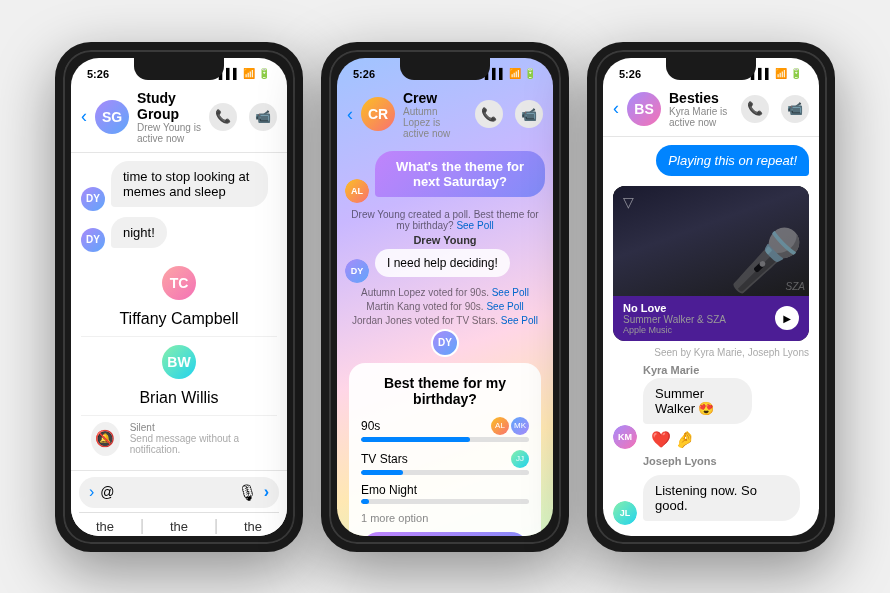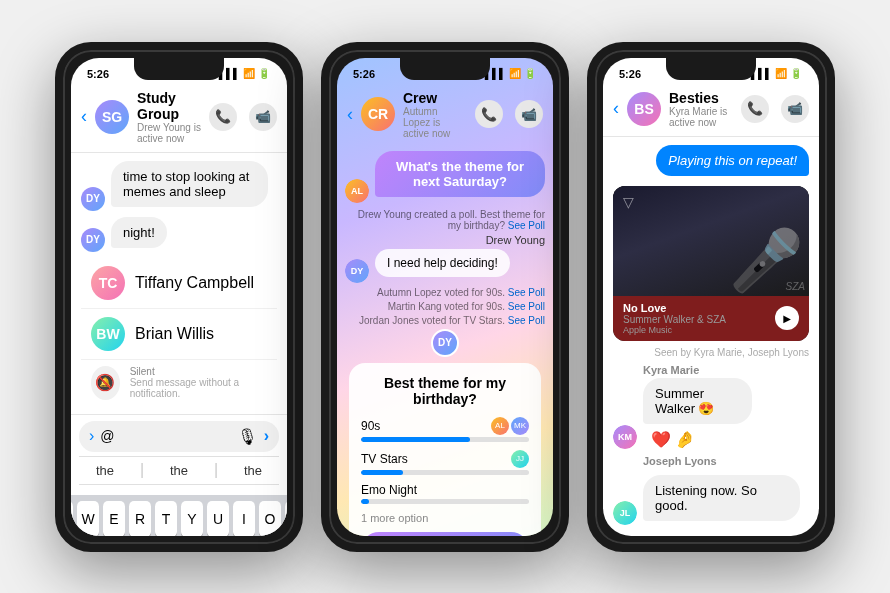--- a/index.html
+++ b/index.html
@@ -205,20 +205,21 @@
       flex-shrink: 0;
       overflow: hidden;
     }
 
     .contact-list-item {
       display: flex;
       align-items: center;
       gap: 10px;
       padding: 8px 10px;
       border-bottom: 1px solid #f0f0f0;
+      flex-direction: column;
     }
 
     .contact-name { font-size: 16px; font-weight: 500; color: #000; }
 
     
     .silent-item {
       display: flex;
       align-items: center;
       gap: 10px;
       padding: 6px 10px;
@@ -341,21 +342,21 @@
       display: inline-block;
       max-width: 90%;
       text-align: center;
       margin-bottom: 6px;
       border-bottom-left-radius: 4px;
     }
 
     .event-text {
       font-size: 10px;
       color: rgba(0,0,0,0.55);
-      text-align: right;
+      text-align: center;
       margin: 3px 0;
     }
 
     .event-link {
       color: #0066cc;
       font-size: 10px;
     }
 
     .vote-card {
       background: rgba(255,255,255,0.92);
@@ -445,21 +446,21 @@
       overflow: hidden;
       margin: 6px 0;
       width: 100%;
     }
 
     .music-info-row {
       display: flex;
       align-items: center;
       justify-content: space-between;
       padding: 6px 10px;
-      background: #7f1d1d;
+      background: #4c1d95;
     }
 
     .music-title { font-size: 11px; font-weight: 700; color: #fff; }
     .music-artist { font-size: 10px; color: #999; }
     .music-source { font-size: 9px; color: #999; }
 
     .play-btn {
       width: 24px;
       height: 24px;
       background: #fff;
@@ -672,21 +673,21 @@
         <div class="msg-row received">
           <div class="small-avatar">
             <div class="avatar-img" style="width:24px;height:24px;font-size:9px;background:linear-gradient(135deg,#fbbf24,#f87171);border-radius:50%;">AL</div>
           </div>
           <div class="crew-gradient-bubble">What's the theme for next Saturday?</div>
         </div>
 
         <div class="event-text">
           Drew Young created a poll. Best theme for my birthday? <span class="event-link">See Poll</span>
         </div>
-        <div class="event-text" style="font-weight:400;color:#333;font-size:11px;">Drew Young</div>
+        <div class="event-text" style="font-weight:700;color:#333;font-size:11px;">Drew Young</div>
 
         <div class="drew-row">
           <div class="small-avatar">
             <div class="avatar-img av-gradient" style="width:24px;height:24px;font-size:9px;border-radius:50%;">DY</div>
           </div>
           <div class="crew-bubble">I need help deciding!</div>
         </div>
 
         <div class="event-text">
           Autumn Lopez voted for 90s. <span class="event-link">See Poll</span>

